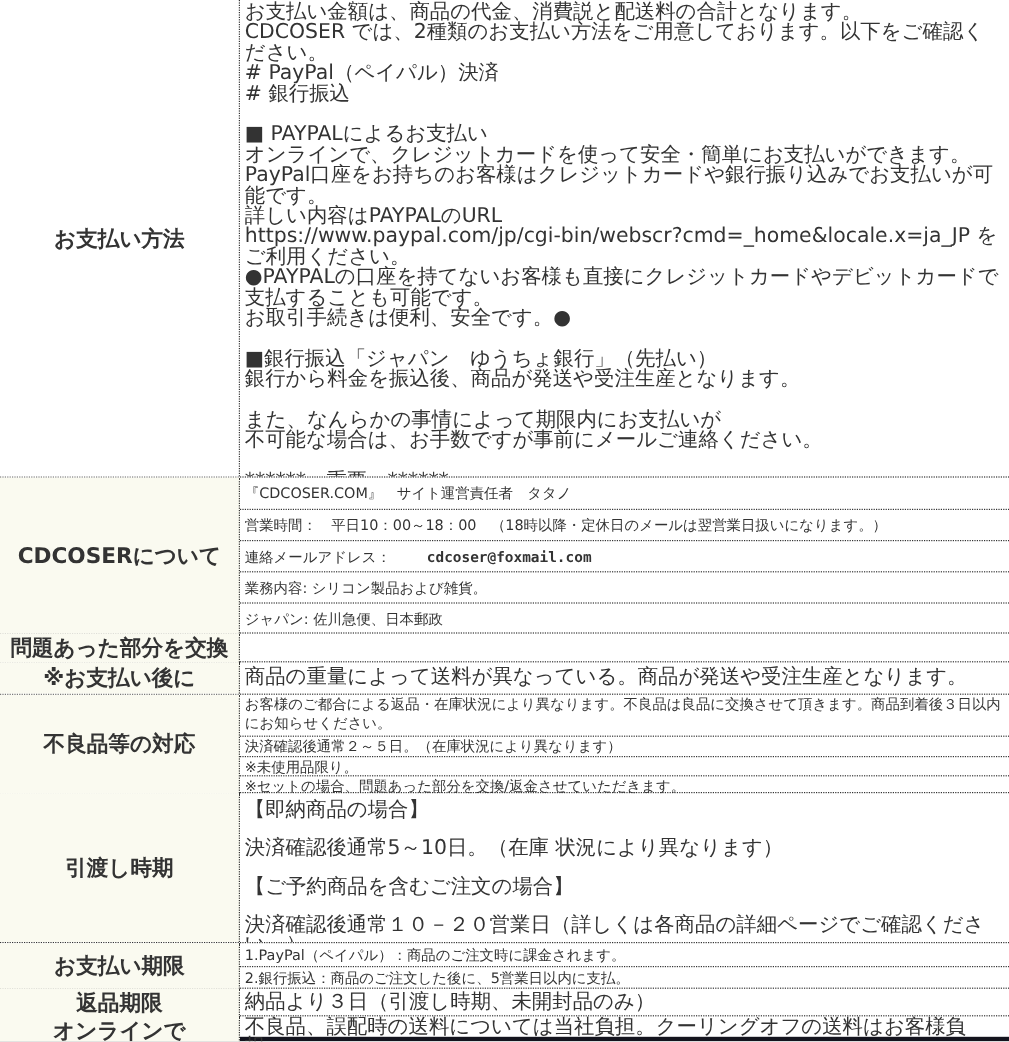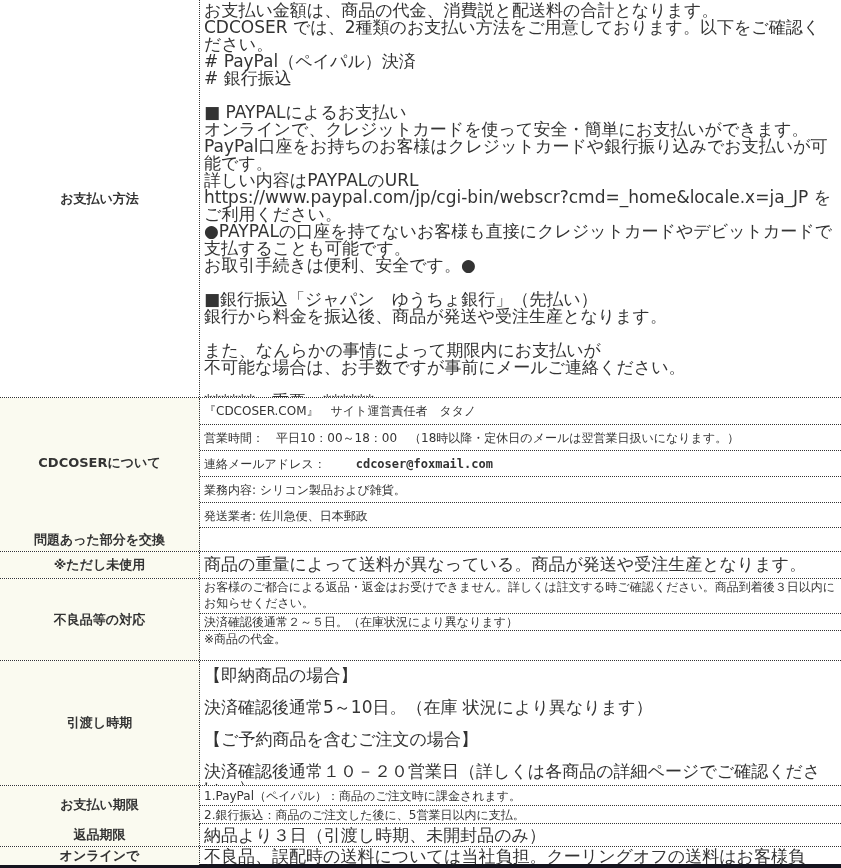--- a/index.html
+++ b/index.html
@@ -21,34 +21,34 @@
     width: 100%;
   }
   .bt { border-top: 1px dotted #333333; }
   .hcell {
     background: #fafaf0;
     border-right: 1px dotted #333333;
     display: flex;
     align-items: center;
     justify-content: center;
     font-weight: bold;
-    font-size: 13px;
+    font-size: 18px;
     text-align: center;
     padding: 0 4px;
   }
   .hcell.white { background: #ffffff; }
   .ccell {
     font-size: 17px;
     padding: 2px 4px;
     overflow: hidden;
   }
   .pre { white-space: pre-line; }
   .lh17 { line-height: 17px; }
   .lh16 { line-height: 16px; }
-  .csub { display: flex; flex-direction: column; }
+  .csub { display: flex; flex-direction: column; justify-content: space-between; }
   .sub {
     font-size: 12px;
     padding: 0 4px;
     line-height: 16px;
     display: flex;
     align-items: center;
     overflow: hidden;
   }
   .sub.top { align-items: flex-start; display: block; }
   .sub b { font-weight: bold; font-family: "DejaVu Sans Mono", "Liberation Mono", monospace; margin-left: 30px; }
@@ -93,39 +93,40 @@
   <div class="row bt" style="height:130px">
     <div class="hcell">CDCOSERについて</div>
     <div class="csub">
       <div class="sub" style="height:26px">『CDCOSER.COM』　サイト運営責任者　タタノ</div>
       <div class="sub bt" style="height:26px">営業時間：　平日10：00～18：00　（18時以降・定休日のメールは翌営業日扱いになります。）</div>
       <div class="sub bt" style="height:26px">
         <span>連絡メールアドレス：</span>
           <b>cdcoser@foxmail.com</b>
       </div>
       <div class="sub bt" style="height:26px">業務内容: シリコン製品および雑貨。</div>
-      <div class="sub bt" style="height:26px">発送業者: 佐川急便、日本郵政</div>
+      <div class="sub bt" style="height:26px">ジャパン: 佐川急便、日本郵政</div>
     </div>
   </div>
 
   <div class="row bt" style="height:24px">
     <div class="hcell">問題あった部分を交換</div>
   </div>
 
   <div class="row bt" style="height:27px">
-    <div class="hcell">※ただし未使用</div>
+    <div class="hcell">※お支払い後に</div>
     <div class="ccell lh16" style="padding-top:4px">商品の重量によって送料が異なっている。商品が発送や受注生産となります。</div>
   </div>
 
   <div class="row bt" style="height:82px">
     <div class="hcell">不良品等の対応</div>
     <div class="csub">
-      <div class="sub top" style="height:34px">お客様のご都合による返品・返金はお受けできません。詳しくは註文する時ご確認ください。商品到着後３日以内にお知らせください。</div>
+      <div class="sub top" style="height:34px">お客様のご都合による返品・在庫状況により異なります。不良品は良品に交換させて頂きます。商品到着後３日以内にお知らせください。</div>
       <div class="sub bt top" style="height:17px">決済確認後通常２～５日。（在庫状況により異なります）</div>
-      <div class="sub bt top" style="height:16px">※商品の代金。</div>
+      <div class="sub bt top" style="height:16px">※未使用品限り。</div>
+      <div class="sub bt top" style="height:15px">※セットの場合、問題あった部分を交換/返金させていただきます。</div>
     </div>
   </div>
 
   <div class="row bt" style="height:125px">
     <div class="hcell">引渡し時期</div>
     <div class="ccell pre lh16" style="padding-top:6px">【即納商品の場合】
 
 決済確認後通常5～10日。（在庫 状況により異なります）
 
 【ご予約商品を含むご注文の場合】

